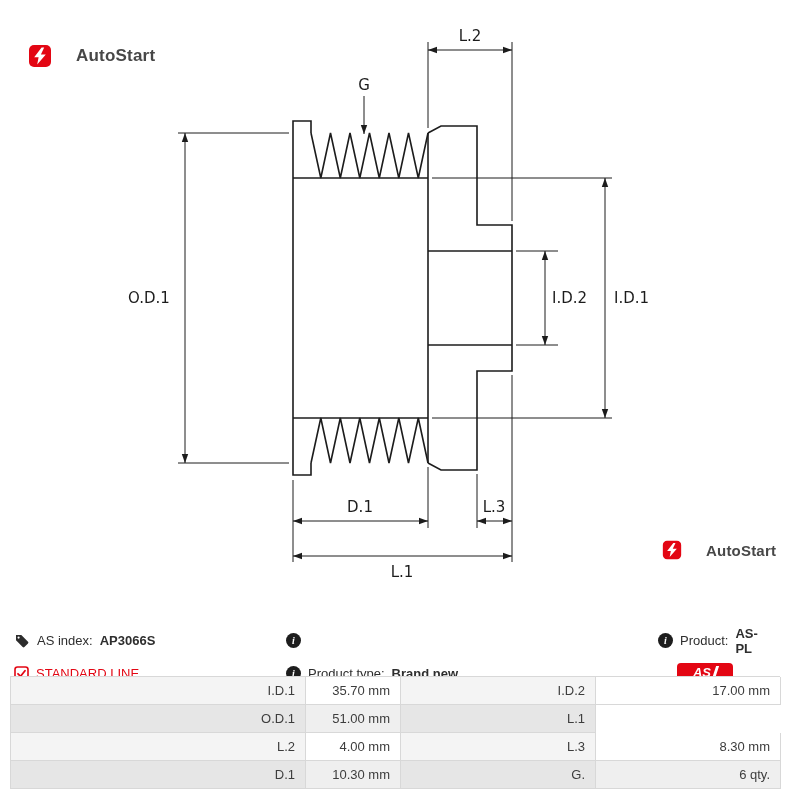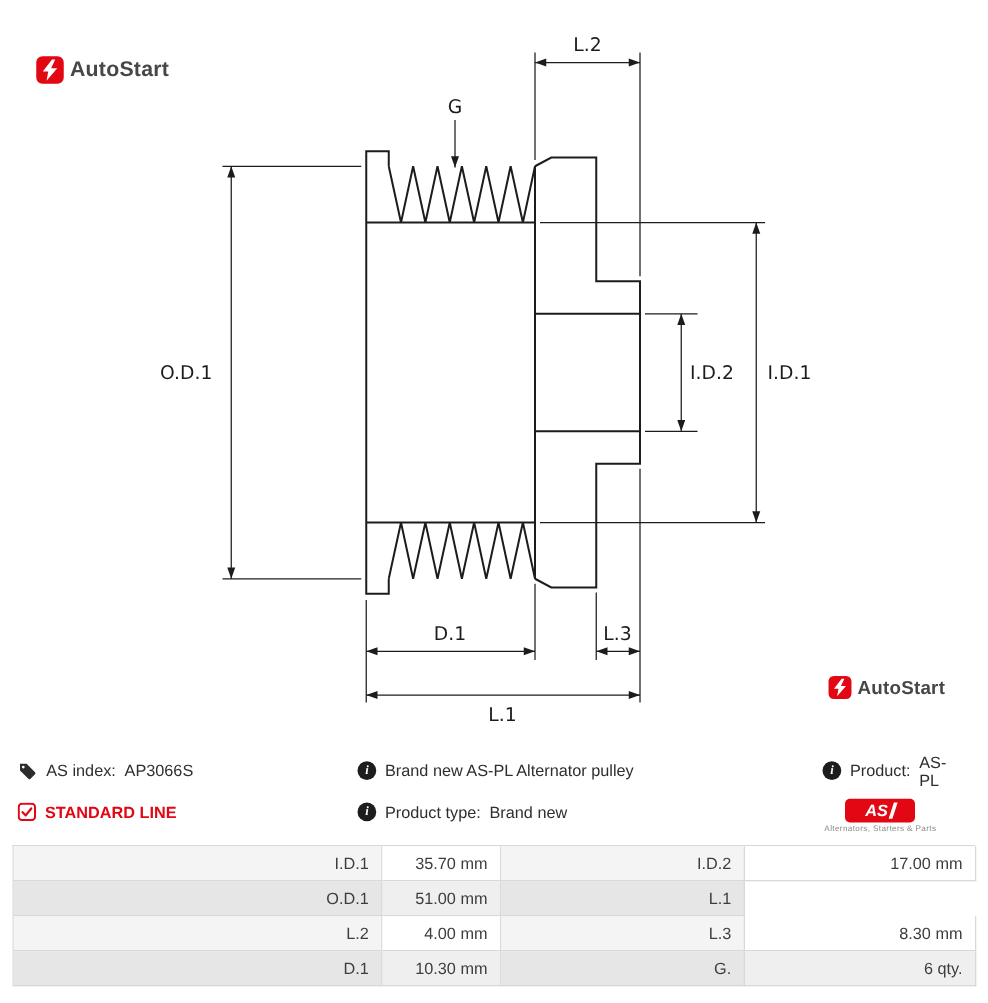--- a/index.html
+++ b/index.html
@@ -5,34 +5,34 @@
   *{margin:0;padding:0;box-sizing:border-box}
   html,body{width:790px;height:802px;background:#ffffff;font-family:"Liberation Sans",sans-serif;position:relative;overflow:hidden}
 
   
   #drawing{position:absolute;left:0;top:0}
   .outline{fill:none;stroke:#1c1c1c;stroke-width:1.6;stroke-linejoin:miter}
   .thin{fill:none;stroke:#1c1c1c;stroke-width:1}
   .dimtext text{fill:#1c1c1c;font-size:15px;font-family:"DejaVu Sans",sans-serif}
 
   
-  .autostart-logo{position:absolute;display:flex;align-items:center;gap:4px}
+  .autostart-logo{position:absolute;display:flex;align-items:center;gap:24px}
   .as-txt{font-size:17px;font-weight:700;color:#474747;letter-spacing:.2px}
   .autostart-logo.small .as-txt{font-size:15px}
 
   .aspl-logo{display:flex;flex-direction:column;align-items:center}
   .aspl-badge{width:56px;height:19px;background:#e30613;border-radius:4px;color:#fff;display:flex;align-items:center;justify-content:center;font-weight:700;font-style:italic;font-size:13px;gap:3px}
   .aspl-badge .slash{display:block;width:3px;height:13px;background:#fff;transform:skewX(-18deg)}
   .aspl-tagline{font-size:6.5px;color:#8a8a8a;margin-top:2px;white-space:nowrap;letter-spacing:.3px}
 
   
-  #info{position:absolute;left:0;top:600px;width:642px;padding-left:14px;display:grid;grid-template-columns:272px 372px 1fr}
+  #info{position:absolute;left:0;top:624px;width:642px;padding-left:14px;display:grid;grid-template-columns:272px 372px 1fr}
   .line{display:flex;align-items:center;gap:7px;height:33px;font-size:13px;color:#2e2e2e}
-  .line b{font-weight:400}
-  .red{color:#e30613;font-weight:700}
+  .line b{font-weight:700}
+  .red{color:#e30613;font-weight:400}
   .iico{width:15px;height:15px;border-radius:50%;background:#1d1d1d;color:#fff;font-size:10px;font-weight:700;font-style:italic;display:flex;align-items:center;justify-content:center;font-family:"Liberation Serif",serif;flex:0 0 15px}
   .logo-line{justify-content:flex-end;padding-right:8px;height:40px}
 
   
   #spec-table{position:absolute;left:10px;top:676px;width:770px;border-top:1px solid #d8d8d8;border-left:1px solid #d8d8d8}
   .trow{display:grid;grid-template-columns:295px 95px 195px 185px}
   .trow>div{height:28px;line-height:27px;border-right:1px solid #d8d8d8;border-bottom:1px solid #d8d8d8;text-align:right;padding-right:10px;font-size:13px;color:#3d3d3d;white-space:nowrap}
   .trow:nth-child(odd) .cl{background:#f4f4f4}
   .trow:nth-child(odd) .cv{background:#ffffff}
   .trow:nth-child(even) .cl{background:#e6e6e6}
@@ -128,21 +128,20 @@
         <rect x="1" y="1" width="13" height="13" rx="2.5" fill="none" stroke="#e30613" stroke-width="1.6"></rect>
         <path d="M4,7.8 L6.6,10.3 L11,4.8" fill="none" stroke="#e30613" stroke-width="1.8" stroke-linecap="round" stroke-linejoin="round"></path>
       </svg>
       <span class="red">STANDARD LINE</span>
     </div>
   </div>
 
   <div class="col">
     <div class="line">
       <span class="iico">i</span>
-      <span>Brand new AS-PL Alternator pulley</span>
     </div>
     <div class="line">
       <span class="iico">i</span>
       <span>Product type:</span>
       <b>Brand new</b>
     </div>
   </div>
 
   <div class="col">
     <div class="line">

